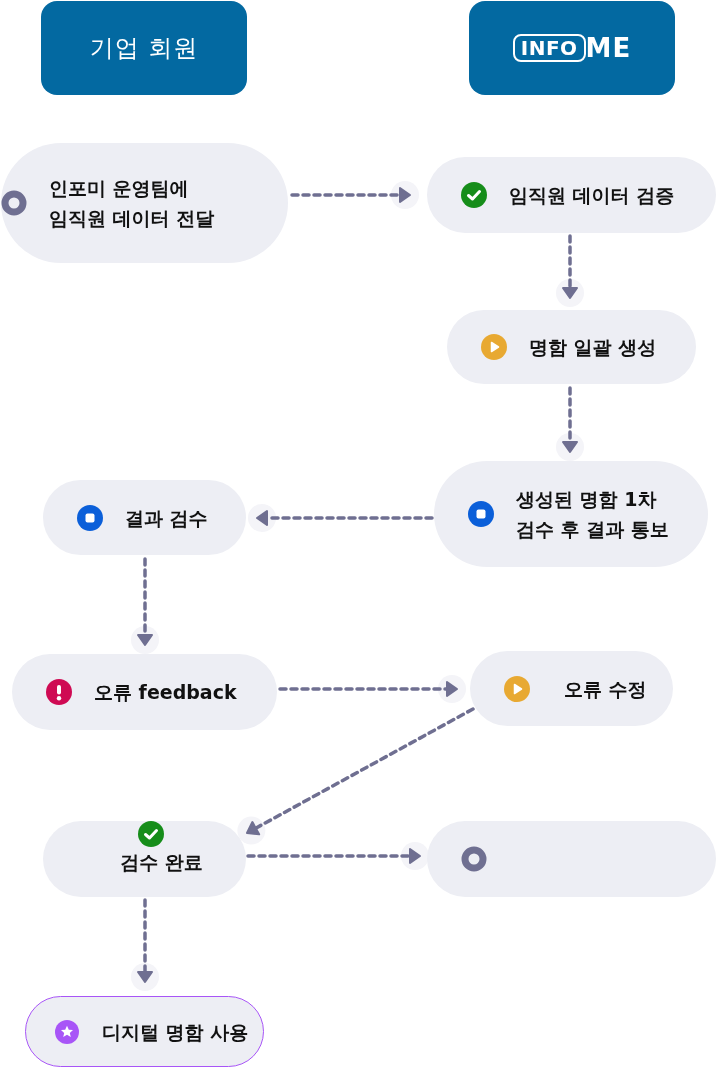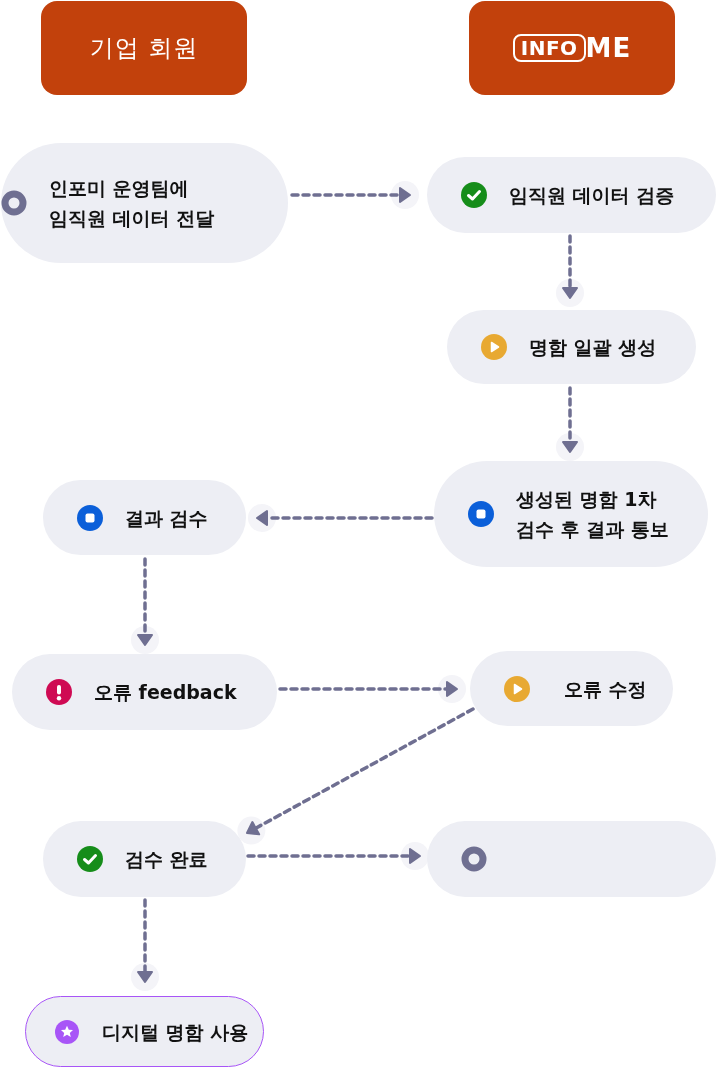--- a/index.html
+++ b/index.html
@@ -1,18 +1,18 @@
 <!DOCTYPE html>
 <html><head>
   <meta charset="utf-8">
   <style>
     html, body { margin: 0; padding: 0; background: #ffffff; }
     body { width: 717px; height: 1068px; position: relative; overflow: hidden;
            font-family: "DejaVu Sans", "Liberation Sans", sans-serif; }
-    .header { position: absolute; top: 1px; height: 94px; background: #c2410c; border-radius: 16px;
+    .header { position: absolute; top: 1px; height: 94px; background: #0369a1; border-radius: 16px;
               display: flex; align-items: center; justify-content: center; color: #fff; }
     .header.left { left: 41px; width: 206px; }
     .header.right { left: 469px; width: 206px; }
     .header-title { font-size: 24px; font-weight: 500; letter-spacing: 1px; }
     .logo { display: flex; align-items: center; }
     .logo-info { position: relative; border: 2.5px solid #fff; border-radius: 8px; padding: 1px 6px;
                  font-size: 20px; font-weight: 700; letter-spacing: 0.5px; line-height: 22px; }
     .logo-me { font-size: 26px; font-weight: 700; letter-spacing: 1px; }
     .node { position: absolute; background: #edeef4; border-radius: 60px; display: flex;
             align-items: center; box-sizing: border-box; color: #111; }
@@ -144,21 +144,21 @@
 </div>
 <div class="node" id="n6" style="left:470px;top:651px;width:203px;height:75px;padding-left:34px;gap:12px;">
   <span class="icon">
       <svg width="26" height="26" viewBox="0 0 26 26">
         <circle cx="13" cy="13" r="13" fill="#e8a932"></circle>
         <path d="M10.5 8.5 L17.5 13 L10.5 17.5 Z" fill="#fff" stroke="#fff" stroke-width="1.5" stroke-linejoin="round"></path>
       </svg>
     </span>
   <span class="node-label">오류 수정</span>
 </div>
-<div class="node" id="n7" style="left:43px;top:821px;width:203px;height:76px;padding-left:34px;">
+<div class="node" id="n7" style="left:43px;top:821px;width:203px;height:76px;padding-left:34px;flex-direction:column;">
   <span class="icon">
       <svg width="26" height="26" viewBox="0 0 26 26">
         <circle cx="13" cy="13" r="13" fill="#168d1a"></circle>
         <path d="M7.5 13.5 L11.5 17 L18.5 9.5" fill="none" stroke="#fff" stroke-width="3" stroke-linecap="round" stroke-linejoin="round"></path>
       </svg>
     </span>
   <span class="node-label">검수 완료</span>
 </div>
 <div class="node" id="n8" style="left:427px;top:821px;width:289px;height:76px;padding-left:34px;">
   <span class="icon">

